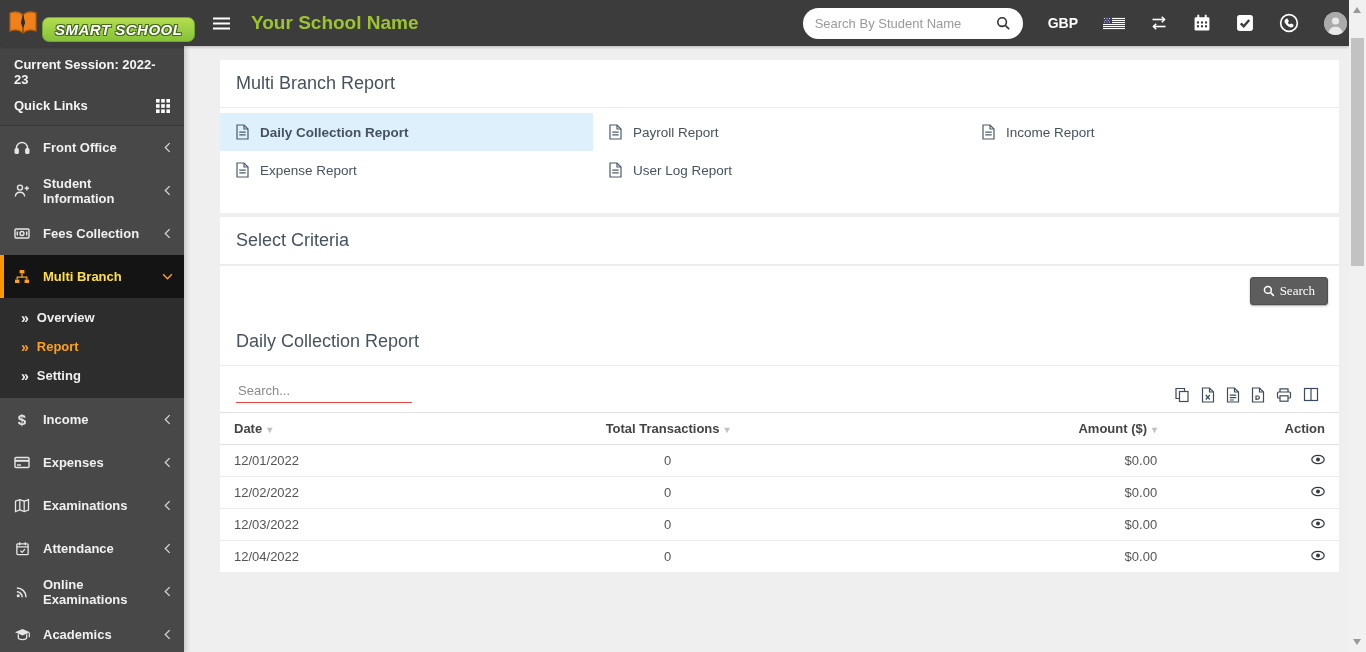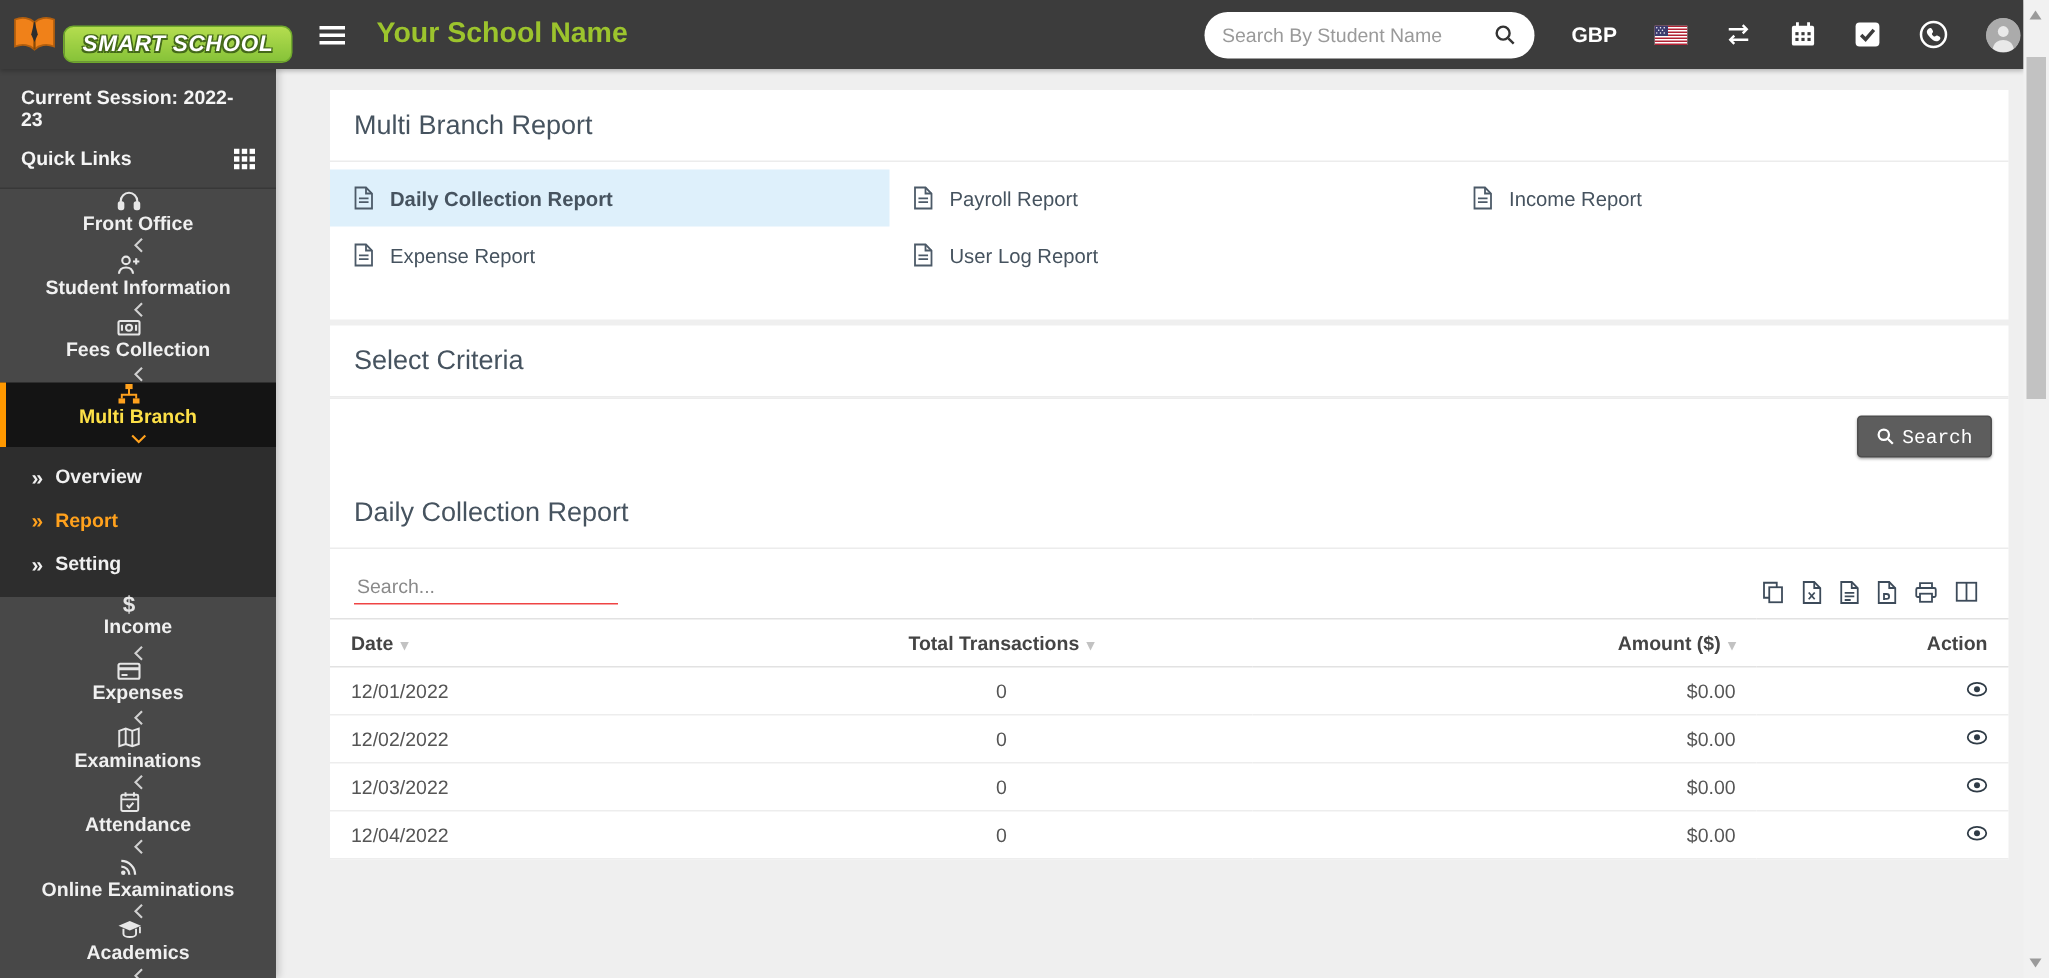--- a/index.html
+++ b/index.html
@@ -24,21 +24,21 @@
   .avatar { width:23px; height:23px; border-radius:50%; background:#a9a9a9; overflow:hidden; display:flex; align-items:center; justify-content:center; }
 
   
   .sidebar { position:absolute; top:46px; left:0; bottom:0; width:184px; background:#484848;
              z-index:15; box-shadow:2px 0 5px rgba(0,0,0,.18); overflow:hidden; }
   .session-block { background:#444444; border-bottom:1px solid #383838; padding:11px 14px 12px; }
   .session-line { color:#f5f5f5; font-size:13px; font-weight:bold; margin-bottom:11px; }
   .quick-links { display:flex; align-items:center; justify-content:space-between; color:#f5f5f5;
                  font-size:13px; font-weight:bold; cursor:pointer; }
   .sitem { display:flex; align-items:center; height:43px; padding:0 13px; color:#f0f0f0;
-           font-size:13px; font-weight:bold; text-decoration:none; cursor:pointer;flex-direction:column; }
+           font-size:13px; font-weight:bold; text-decoration:none; cursor:pointer; }
   .sitem .sicon { width:18px; margin-right:12px; display:flex; justify-content:center; color:#e6e6e6; }
   .sitem .slabel { flex:1; }
   .sitem .chev { color:#cfcfcf; display:flex; }
   .sitem.active { background:#141414; border-left:4px solid #ff9800; padding-left:9px; color:#fde047; }
   .sitem.active .sicon, .sitem.active .chev { color:#ffa11d; }
   .chev.down svg { transform:rotate(-90deg); }
   .submenu { background:#2d2d2d; padding:5px 0 8px; }
   .subitem { display:flex; align-items:center; height:29px; padding-left:21px; color:#f0f0f0;
              font-size:13px; font-weight:bold; text-decoration:none; cursor:pointer; }
   .subitem .laquo { margin-right:8px; font-size:14px; }
@@ -58,21 +58,21 @@
 
   .criteria-body { display:flex; padding:14px 16px 27px; }
   .field { width:364px; margin-right:10px; }
   .field label { display:block; font-size:13px; font-weight:bold; color:#444; margin-bottom:8px; }
   .req { color:#f44336; }
   .field input { width:100%; height:28px; border:1px solid #d4d4d4; border-radius:3px; padding:0 10px;
                  font-size:13px; color:#555; font-family:"Liberation Sans",sans-serif; outline:none; }
   .card-footer { border-top:1px solid #ececec; padding:11px 11px 13px; display:flex; justify-content:flex-end; }
   .search-btn { background:#5d5d5d; border:1px solid #4e4e4e; border-radius:3px; color:#fff; font-size:13px;
                 height:28px; padding:0 12px; display:flex; align-items:center; gap:5px; cursor:pointer;
-                box-shadow:0 1px 2px rgba(0,0,0,.35); font-family:Liberation Mono, monospace; }
+                box-shadow:0 1px 2px rgba(0,0,0,.35); font-family:Liberation Serif, serif; }
 
   .table-tools { display:flex; justify-content:space-between; align-items:flex-end; padding:13px 16px 9px; }
   .dt-search { border:none; border-bottom:1px solid #ef4444; background:transparent; width:176px;
                font-size:13px; color:#555; padding:4px 2px; outline:none; font-family:"Liberation Sans",sans-serif; }
   .dt-search::placeholder { color:#8a8a8a; }
   .export-group { display:flex; gap:11px; color:#3d4b5a; padding-right:4px; }
   .export-btn { background:none; border:none; color:#3d4b5a; cursor:pointer; display:flex; padding:0; }
 
   table.report { width:100%; border-collapse:collapse; font-size:13px; }
   table.report thead th { border-top:1px solid #e2e2e2; border-bottom:1px solid #e2e2e2; padding:8px 14px;

